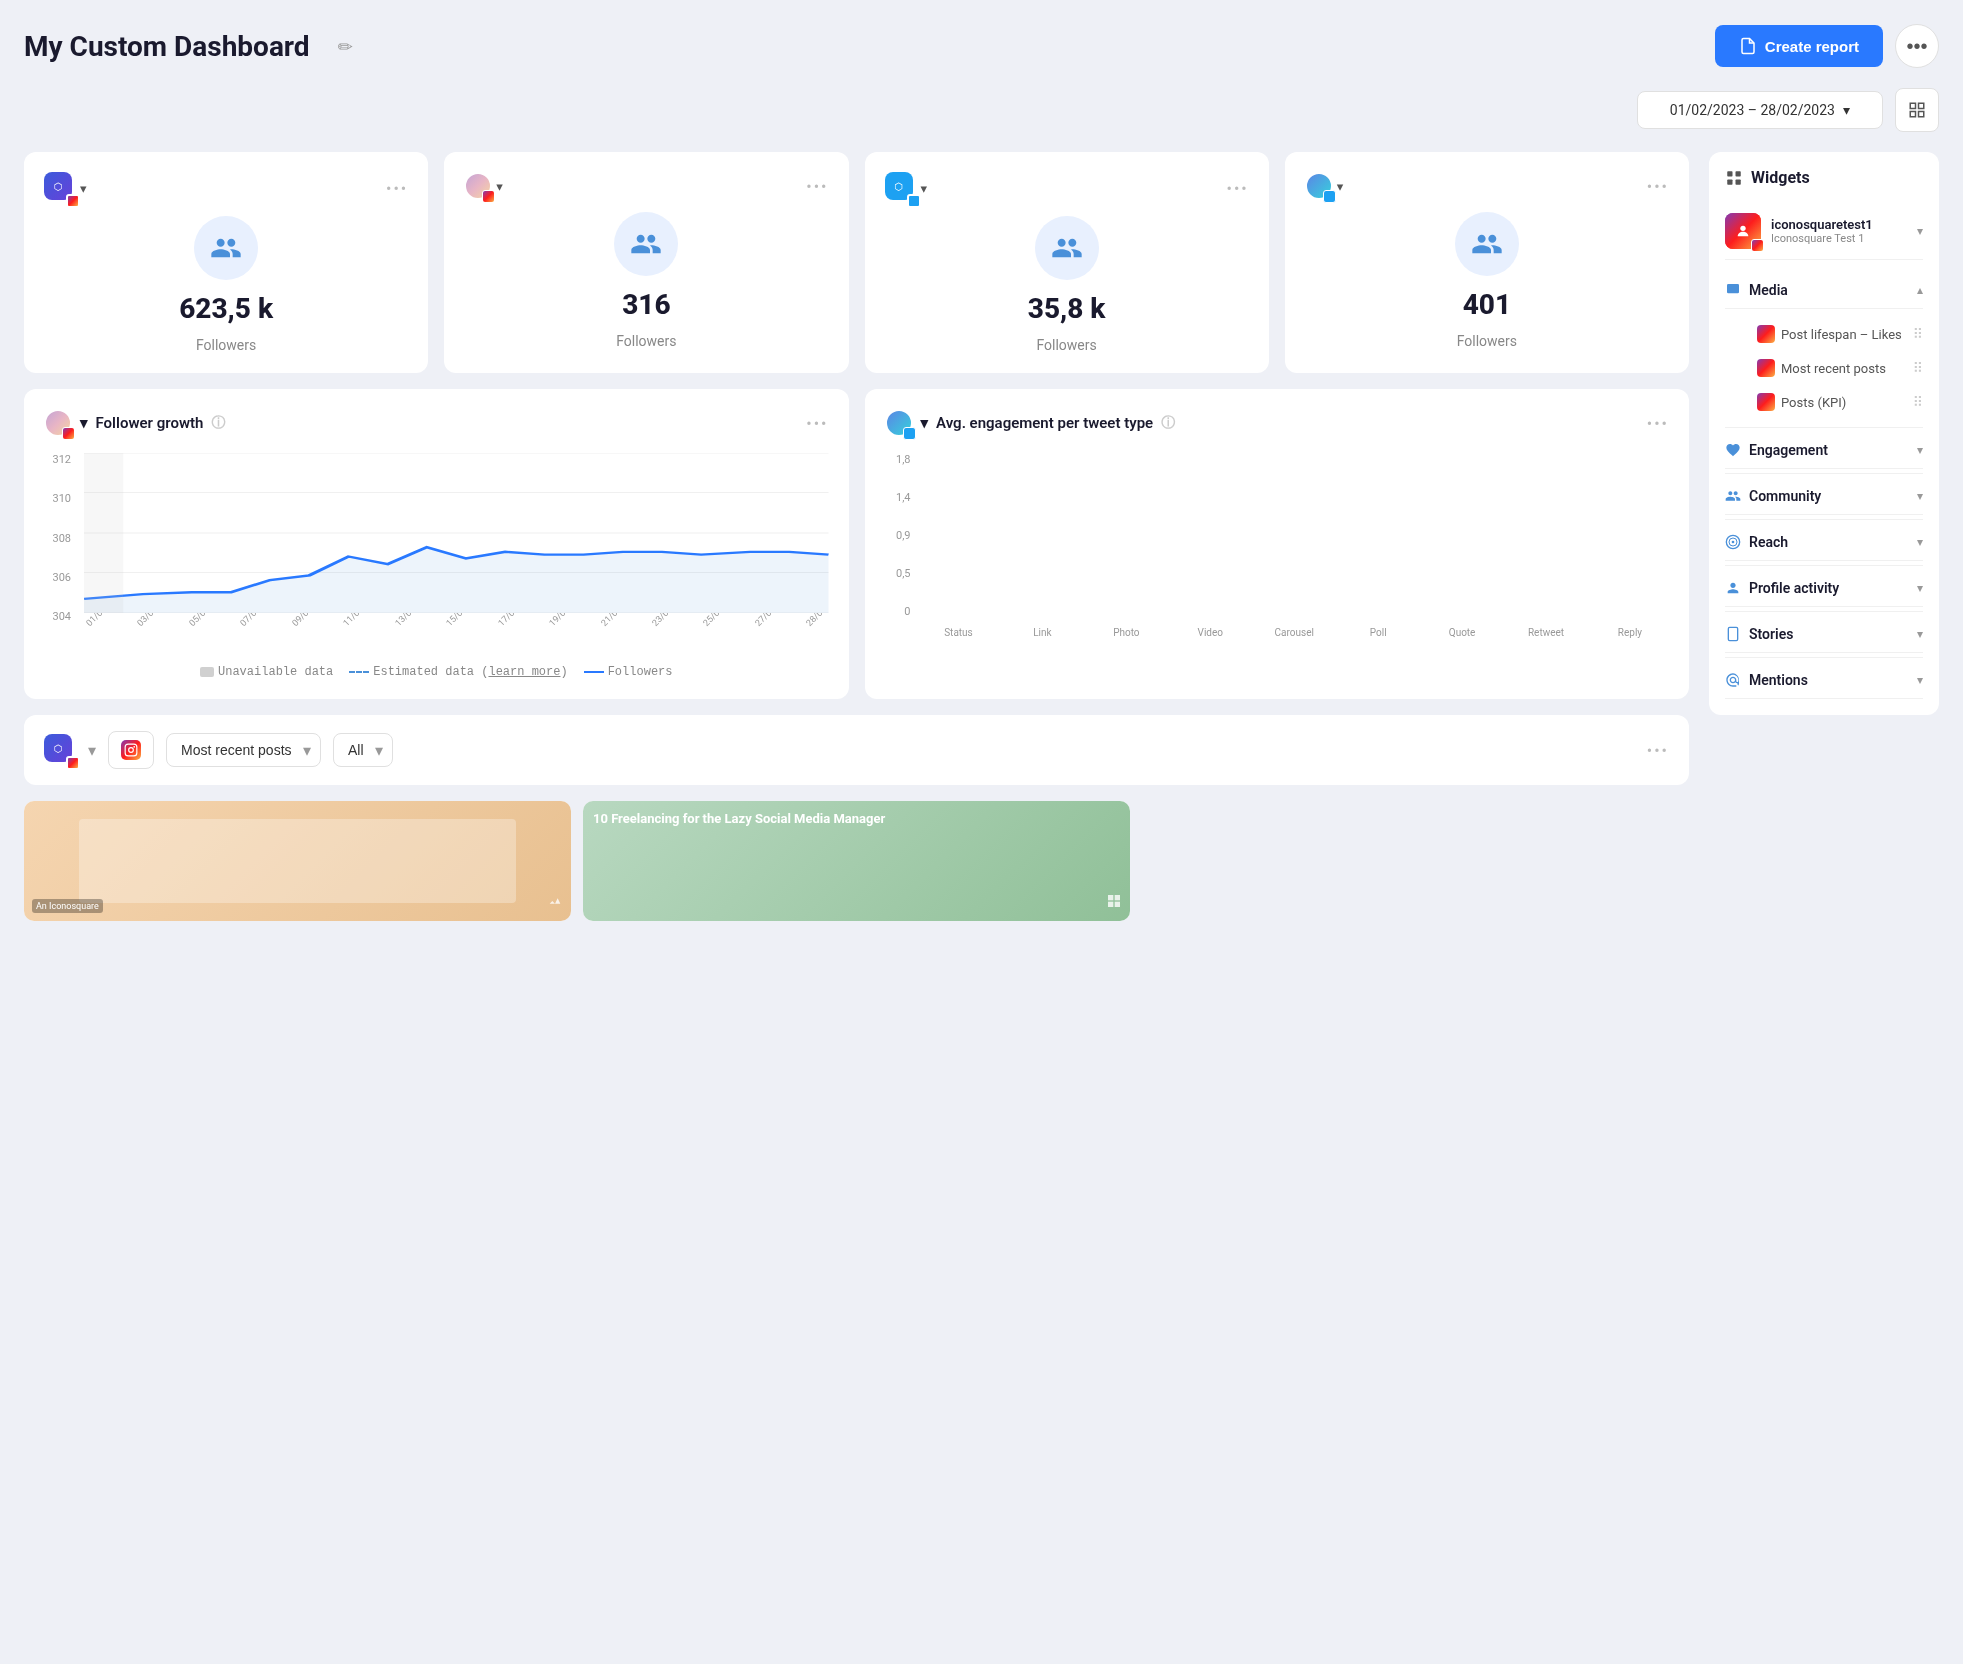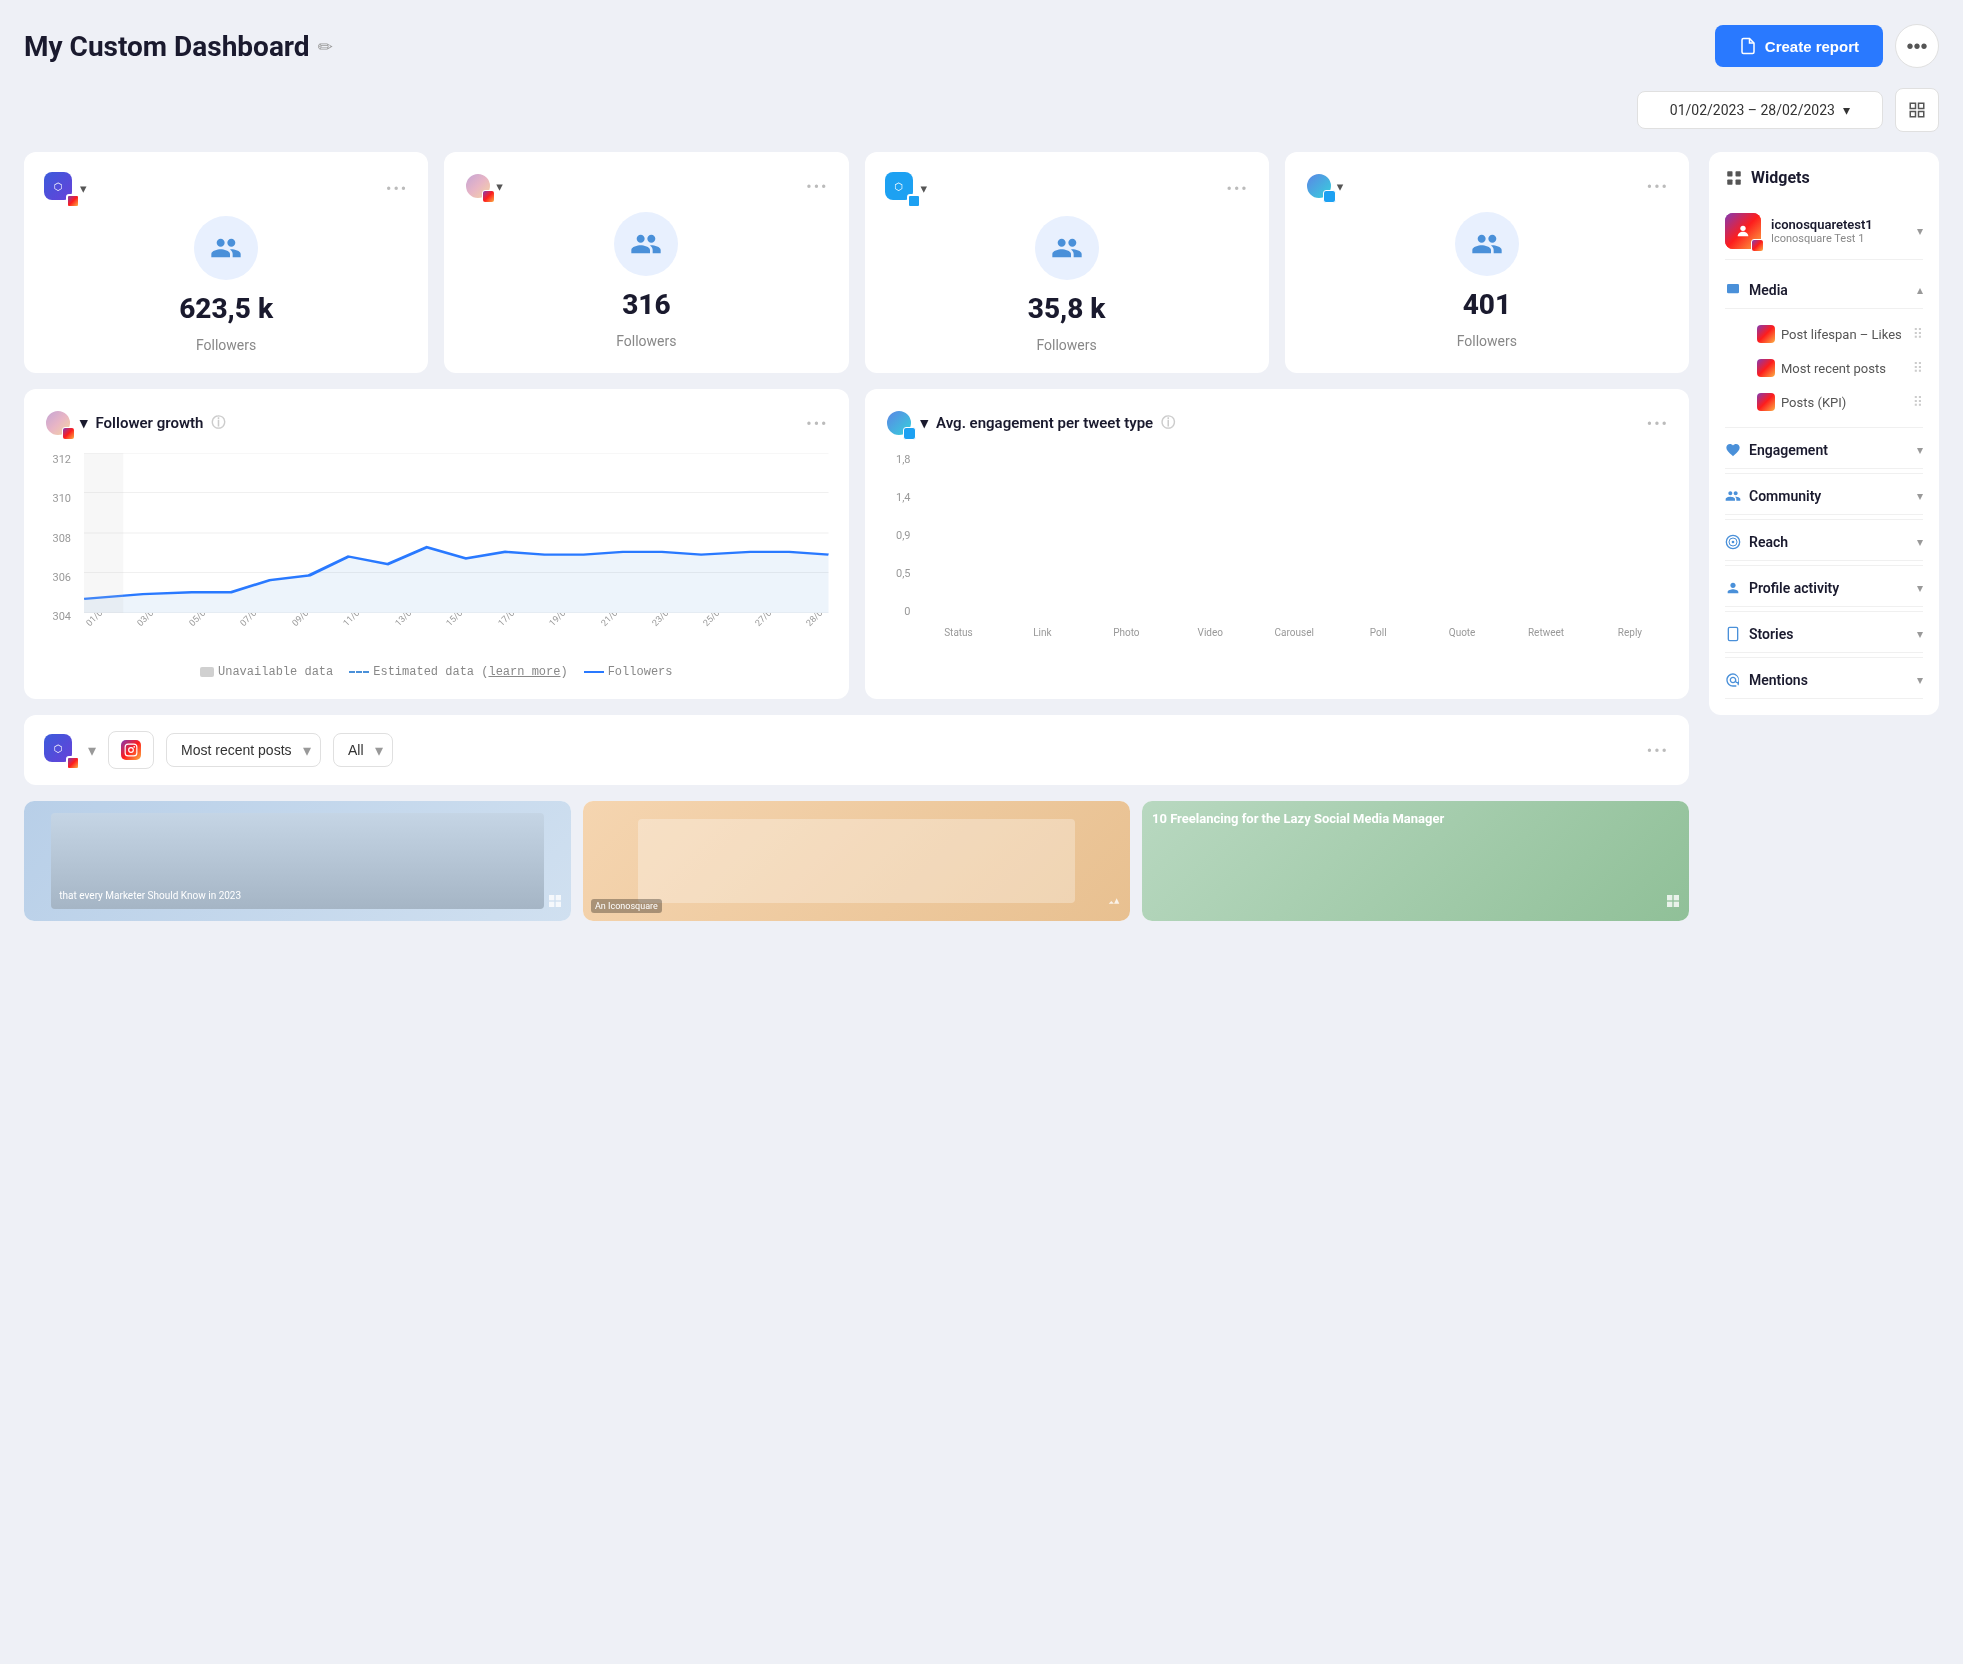--- a/index.html
+++ b/index.html
@@ -19,21 +19,21 @@
     .header {
       display: flex;
       align-items: center;
       justify-content: space-between;
       margin-bottom: 20px;
     }
 
     .header-left {
       display: flex;
       align-items: center;
-      gap: 8px;
+      gap: 28px;
     }
 
     .page-title {
       font-size: 28px;
       font-weight: 700;
       color: #1a1a2e;
     }
 
     .edit-icon {
       color: #999;
@@ -854,37 +854,20 @@
             <option>All</option>
           </select>
         </div>
 
         <div style="flex:1;"></div>
         <span class="three-dots">•••</span>
       </div>
 
       <div class="posts-grid">
         <div class="post-card">
-          <div class="post-thumb" style="background:linear-gradient(135deg,#b8cfe8,#d0e0f0);">
-            <div style="width:100%;height:100%;display:flex;align-items:center;justify-content:center;">
-              <div style="width:90%;height:80%;background:linear-gradient(180deg,#c5d5e5,#a5b5c5);border-radius:4px;display:flex;align-items:flex-end;padding:8px;font-size:10px;color:white;">
-                <span>that every Marketer Should Know in 2023</span>
-              </div>
-            </div>
-            <div style="position:absolute;bottom:8px;right:8px;">
-              <svg width="16" height="16" viewBox="0 0 24 24" fill="#fff" opacity="0.8">
-                  <rect x="3" y="3" width="8" height="8"></rect>
-                  <rect x="13" y="3" width="8" height="8"></rect>
-                  <rect x="3" y="13" width="8" height="8"></rect>
-                  <rect x="13" y="13" width="8" height="8"></rect>
-                </svg>
-            </div>
-          </div>
-        </div>
-        <div class="post-card">
           <div class="post-thumb" style="background:linear-gradient(135deg,#f5d5b0,#e8c090);">
             <div style="width:100%;height:100%;display:flex;align-items:center;justify-content:center;position:relative;">
               <div style="width:80%;height:70%;background:rgba(255,255,255,0.3);border-radius:4px;"></div>
               <div style="position:absolute;bottom:8px;right:8px;">
                 <svg width="16" height="16" viewBox="0 0 24 24" fill="#fff" opacity="0.8">
                     <path d="M4 16l4-4 4 4 4-8 4 8H4z"></path>
                   </svg>
               </div>
               <div style="position:absolute;bottom:8px;left:8px;font-size:9px;color:white;background:rgba(0,0,0,0.3);padding:2px 4px;border-radius:3px;">An Iconosquare</div>
             </div>

